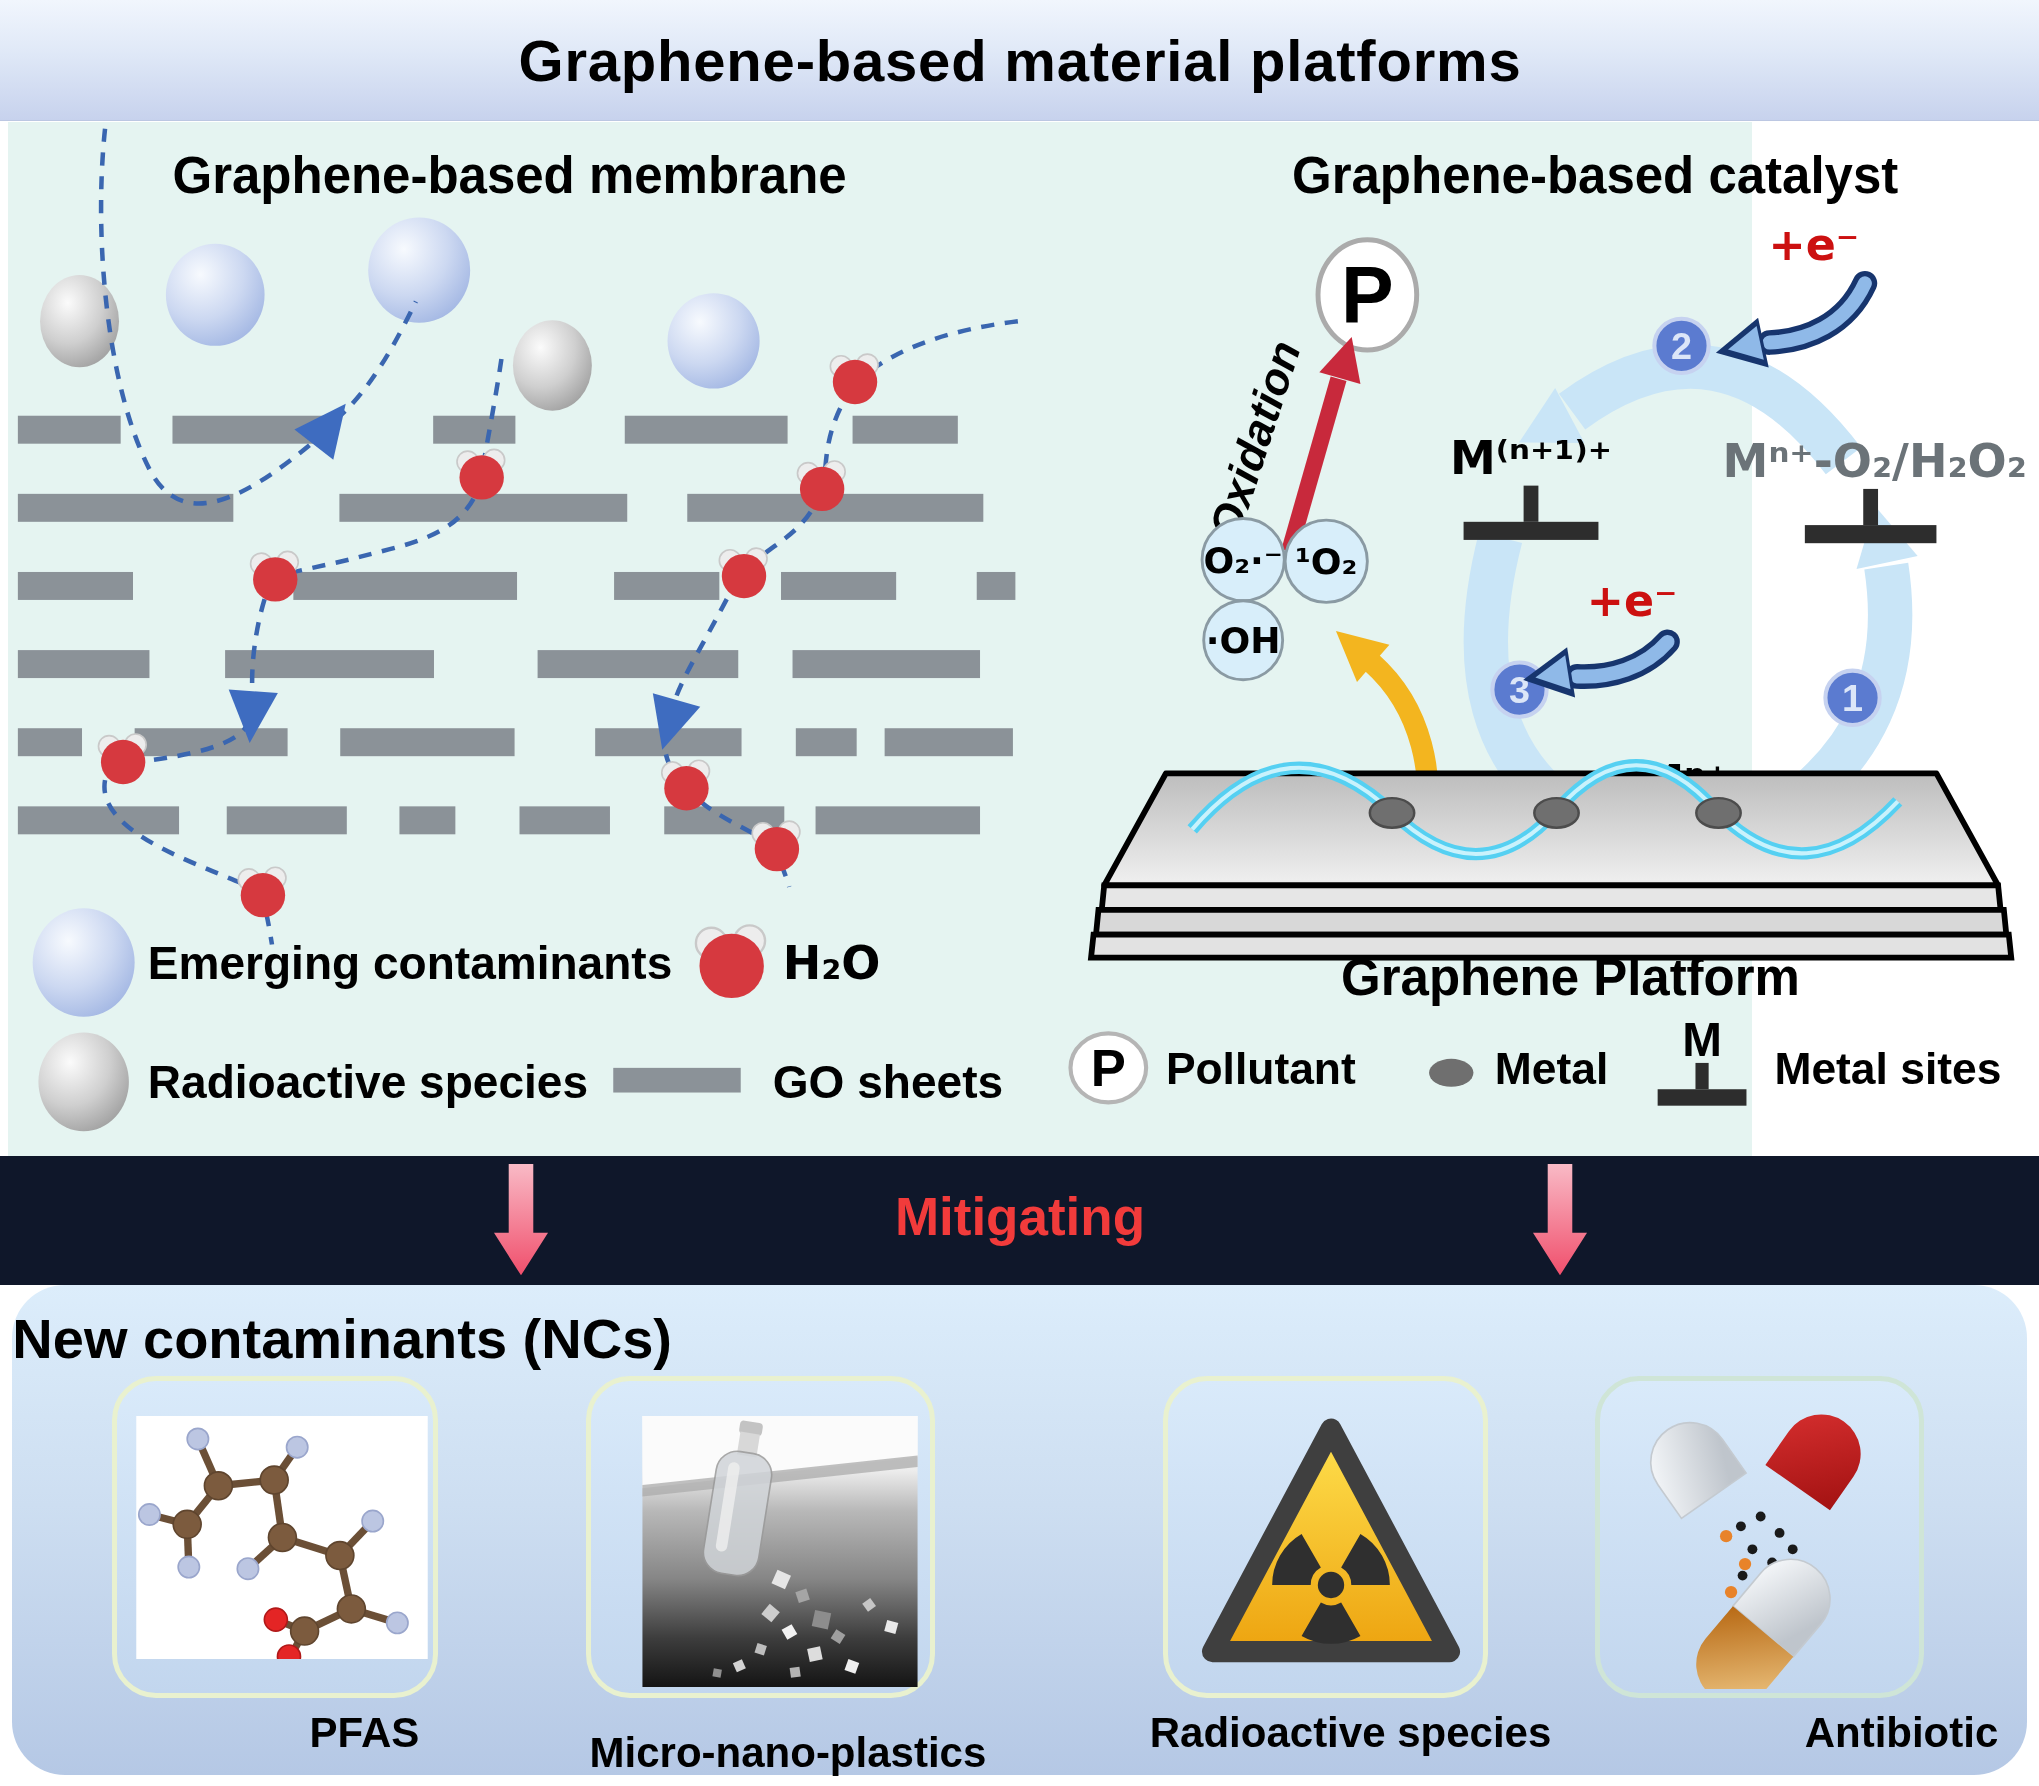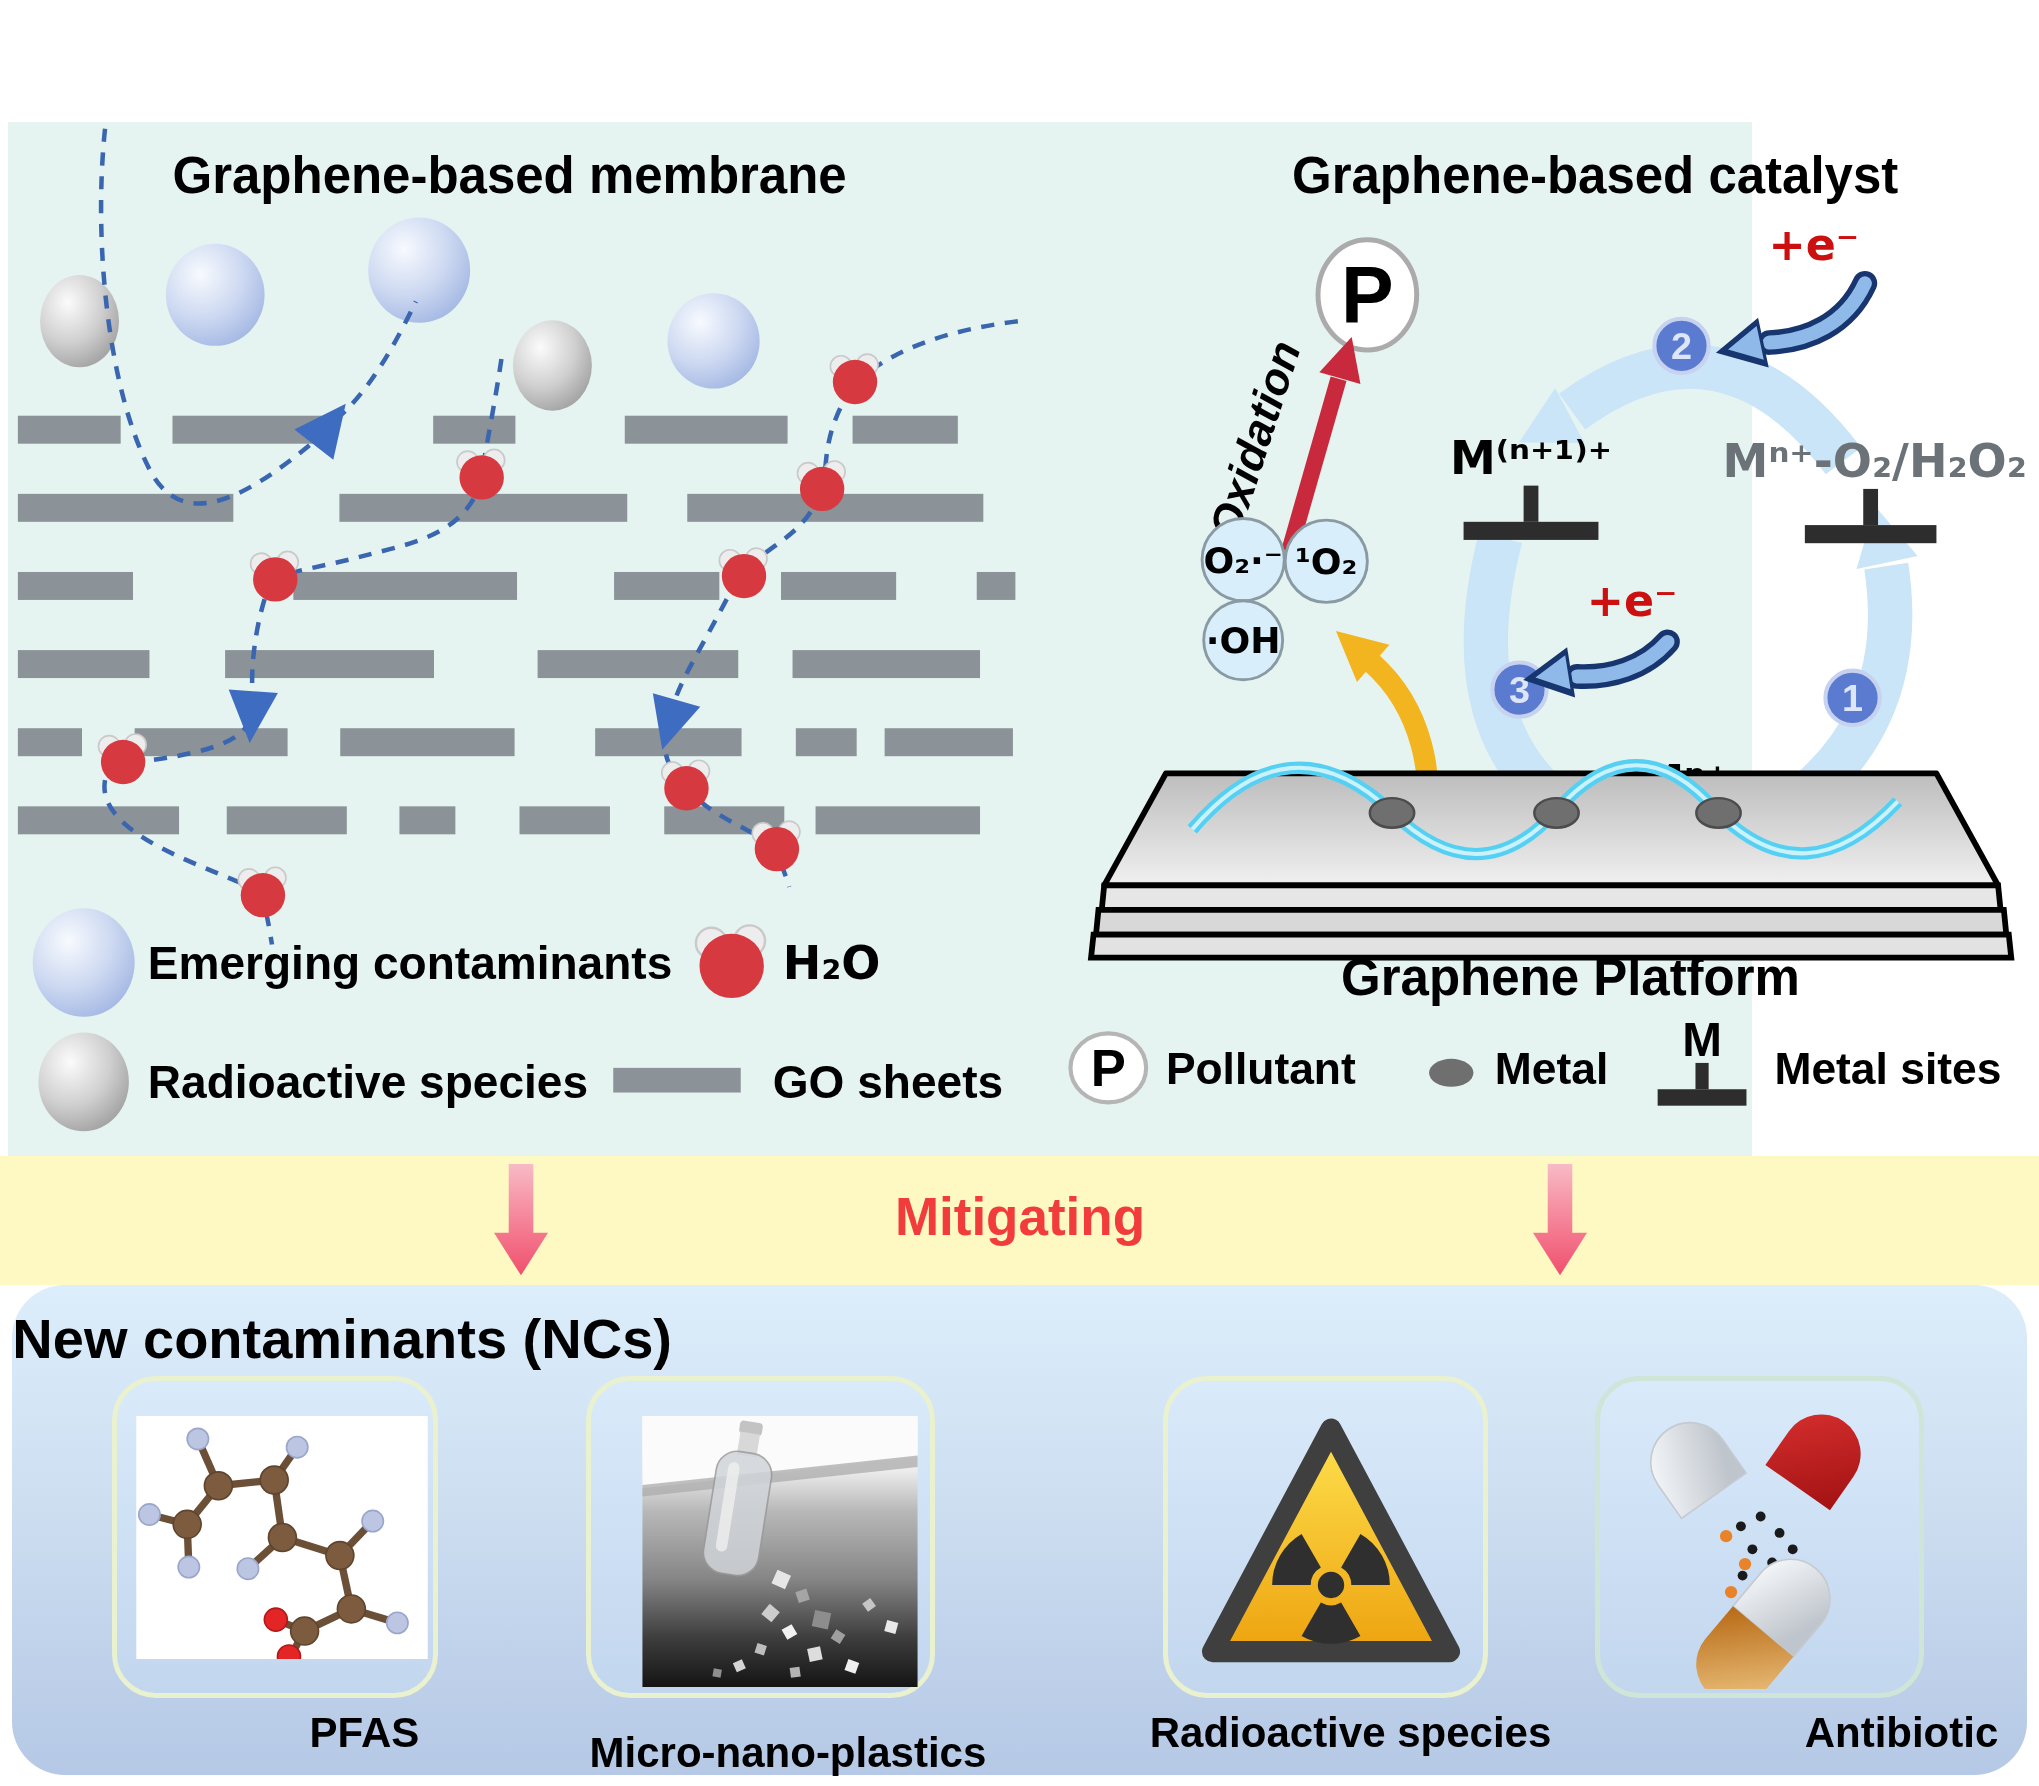--- a/index.html
+++ b/index.html
@@ -4,41 +4,44 @@
 <style>
   html,body{margin:0;padding:0;background:#ffffff;}
   .page{position:relative;width:2040px;height:1786px;background:#ffffff;overflow:hidden;
         font-family:"Liberation Sans",sans-serif;}
   .banner{position:absolute;left:0;top:0;width:2040px;height:120px;
           background:linear-gradient(180deg,#f1f6fd 0%,#dfe8f7 45%,#c7d2ed 100%);
           border-bottom:1.6px solid #bcc7e2;display:flex;align-items:center;justify-content:center;}
   .banner-title{font-size:58px;font-weight:bold;color:#000;letter-spacing:0.8px;}
   .platforms{position:absolute;left:8.2px;top:122px;width:1744px;height:1034px;background:#e5f4f1;}
   svg.scene{position:absolute;left:0;top:0;}
-  .mitigating-band{position:absolute;left:0;top:1156px;width:2040px;height:129px;background:#fef9c3;}
+  .mitigating-band{position:absolute;left:0;top:1156px;width:2040px;height:129px;background:#0f172a;}
   .mitigating-label{position:absolute;left:0;top:30px;width:100%;text-align:center;
                     font-size:53px;font-weight:bold;color:#f23b3b;}
   .mit-arrow{position:absolute;top:8.2px;width:58px;height:113px;}
   .bottom-panel{position:absolute;left:12.3px;top:1285px;width:2015px;height:490px;border-radius:53px;
                 background:linear-gradient(180deg,#dcedfb 0%,#cddef1 45%,#b5c8e5 100%);}
   .bp-title{position:absolute;left:0;top:21.4px;width:100%;
             font-size:56px;font-weight:bold;color:#000;}
   .nc-box{position:absolute;top:91px;height:322px;border-radius:44px;box-sizing:border-box;
           background:linear-gradient(180deg,#d9eafa 0%,#c2d6ee 100%);border:5.8px solid #e9f1cf;}
   .nc-box.green-border{border-color:#cfe5d7;}
   .nc-img{position:absolute;display:block;}
   .nc-label{position:absolute;top:424px;font-size:42px;font-weight:bold;color:#000;
             text-align:right;white-space:nowrap;}
   .chem{font-family:"DejaVu Sans","Liberation Sans",sans-serif;}
 </style>
 </head>
 <body>
 
 <div class="page">
 
+  <div class="banner">
+    <span class="banner-title">Graphene-based material platforms</span>
+  </div>
 
   <div class="platforms">
     <svg class="scene" width="2023" height="1034" viewBox="0 0 2460 1257">
       <defs>
         <radialGradient id="gBlue" cx="35%" cy="30%" r="80%">
           <stop offset="0%" stop-color="#f7fafe"></stop>
             <stop offset="55%" stop-color="#ccd8f1"></stop>
           <stop offset="100%" stop-color="#9fb4e2"></stop>
         </radialGradient>
         <radialGradient id="gGray" cx="35%" cy="30%" r="80%">

